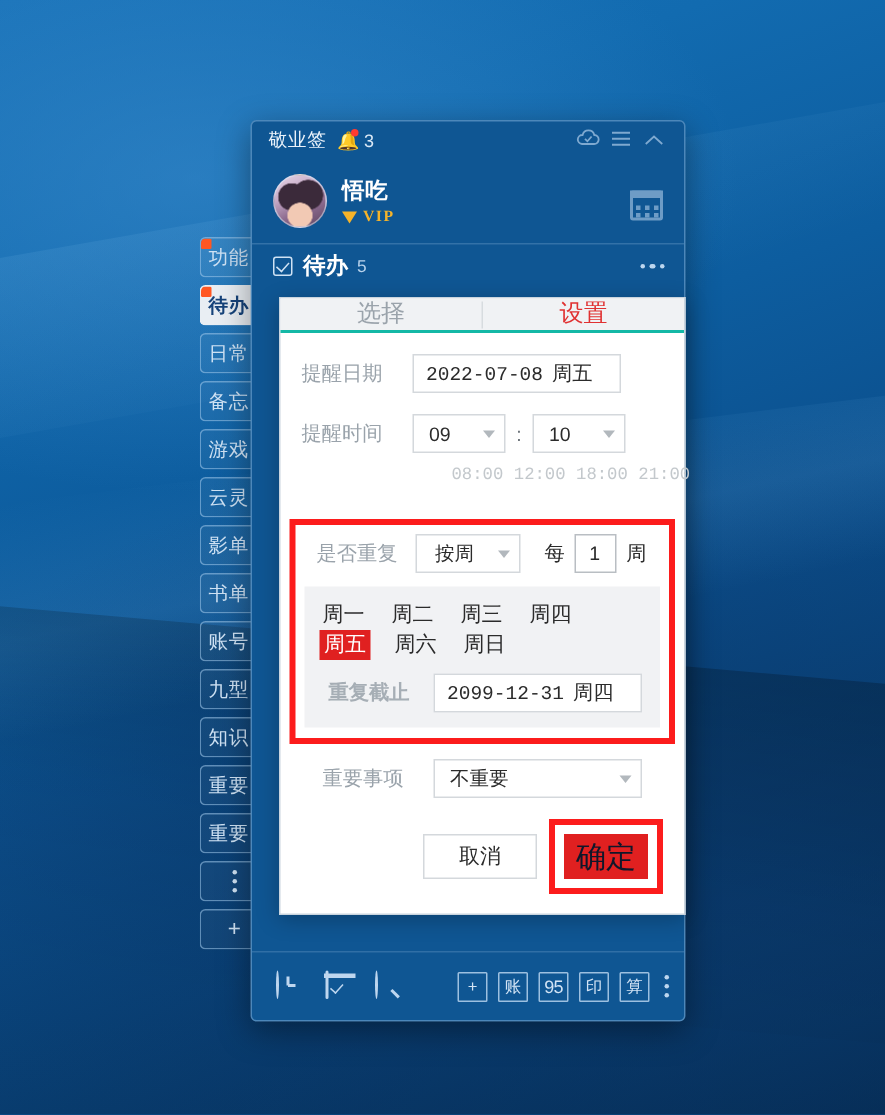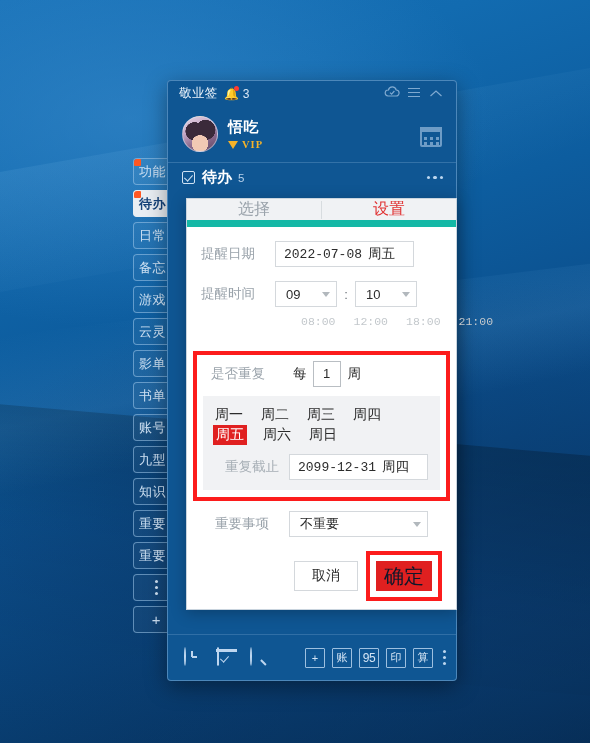--- a/index.html
+++ b/index.html
@@ -152,21 +152,21 @@
     position:absolute; left:186px; top:198px;
     width: 271px; height: 412px;
     background:#ffffff;
     border:1px solid #c9d4de;
     box-shadow: 0 3px 14px rgba(0,0,0,0.25);
     z-index: 20;
     display:flex; flex-direction:column;
   }
   #dialog-tabs {
     height:44px; background:#f0f2f4; display:flex; align-items:center;
-    border-bottom:7px solid #14b8a6;
+    border-bottom:2px solid #14b8a6;
     justify-content:space-between;
   }
   .dtab { flex:1; text-align:center; font-size:16px; color:#9aa3ab; position:relative; }
   .dtab.active { color:#e03131; }
   .tab-sep { width:1px; height:18px; background:#d7dcdf; }
 
   #dialog-body { flex:1; padding: 14px 14px 0 14px; }
 
   .form-row { display:flex; align-items:center; margin-bottom: 14px; }
   .form-label { width:74px; font-size:13.5px; color:#9aa3ab; flex:none; }
@@ -181,49 +181,49 @@
     border:1px solid #d4d8dc; background:#fff; height:26px; width:62px;
     display:flex; align-items:center; justify-content:space-between; padding:0 6px 0 10px;
     font-size:13px; color:#2b2b2b;
   }
   .select.wide { width:70px; padding-left:12px; }
   .select.full { width:139px; padding-left:10px; }
   .caret { width:0;height:0;border-left:4px solid transparent;border-right:4px solid transparent;border-top:5px solid #b2b8bd; }
   .colon { width:18px; text-align:center; color:#6b7278; font-size:13px; }
 
   #time-presets {
-    display:flex; gap:18px; margin: -6px 0 23px 100px;
+    display:flex; gap:7px; margin: -6px 0 23px 100px;
     font-size:11.5px; color:#c3c8cc; font-family:"Liberation Mono","DejaVu Sans Mono",monospace;
   }
 
   
   #repeat-section {
     border: 4px solid #fc1c1c;
     padding: 6px 6px 7px 6px;
     margin: 0 -8px 10px -8px;
   }
   #repeat-top { display:flex; align-items:center; margin-bottom:9px; padding-left:8px;}
   #repeat-top .form-label { width:66px; }
   .every-label { font-size:13.5px; color:#2b2b2b; margin:0 6px 0 16px; }
   #every-n { width:28px; height:26px; border:1px solid #b9bec3; text-align:center; font-size:13px; color:#2b2b2b; line-height:24px;}
   .unit-label { font-size:13.5px; color:#2b2b2b; margin-left:7px; }
 
   #weekday-block { background:#f1f2f4; padding:9px 10px 10px 10px; }
   #weekdays { display:flex; flex-wrap:wrap; gap:0 14px; margin-bottom:9px; }
   .wday { font-size:14px; color:#2b2b2b; padding:1px 2px; }
   .wday.selected { background:#e02020; color:#ffffff; padding:1px 3px; }
   #until-row { display:flex; align-items:center; }
-  #until-row .form-label { width:76px; text-align:right; padding-right:10px; color:#a6aeb5; font-size:13.5px;}
+  #until-row .form-label { width:76px; text-align:center; padding-right:10px; color:#a6aeb5; font-size:13.5px;font-weight:bold;}
 
   #importance-row { display:flex; align-items:center; margin: 4px 0 0 0; justify-content: center; }
   #importance-row .form-label { width:74px; }
 
   #dialog-footer { padding: 14px 14px 16px 14px; display:flex; justify-content:flex-end; align-items:center; }
   #cancel-btn {
-    width:64px;height:30px;border:1px solid #d4d8dc;background:#fff;
+    width:76px;height:30px;border:1px solid #d4d8dc;background:#fff;
     font-size:14px;color:#2b2b2b;display:flex;align-items:center;justify-content:center;
   }
   #confirm-wrap { border:4px solid #fc1c1c; padding:6px; margin-left:8px; }
   #confirm-btn {
     width:56px;height:30px;background:#e02020;border:none;color:#0f172a;font-size:20px;
     display:flex;align-items:center;justify-content:center;
   }
 
   
   #bottom-bar {
@@ -398,20 +398,24 @@
     <div id="time-presets">
         <span>08:00</span>
         <span>12:00</span>
         <span>18:00</span>
         <span>21:00</span>
       </div>
 
     <div id="repeat-section">
       <div id="repeat-top">
         <span class="form-label">是否重复</span>
+        <span class="select wide">
+          <span>按周</span>
+          <span class="caret"></span>
+        </span>
         <span class="every-label">每</span>
         <span id="every-n">1</span>
         <span class="unit-label">周</span>
       </div>
 
       <div id="weekday-block">
         <div id="weekdays">
             <span class="wday">周一</span>
             <span class="wday">周二</span>
             <span class="wday">周三</span>

